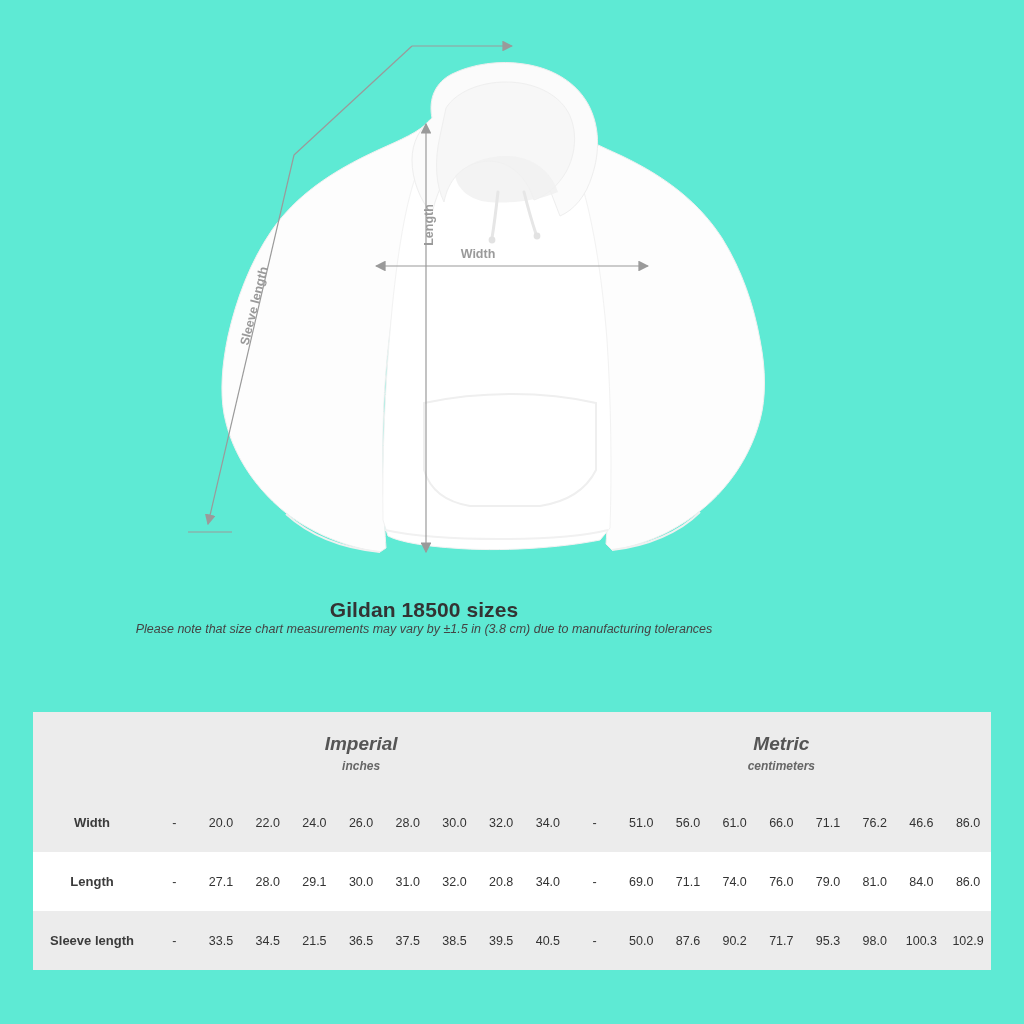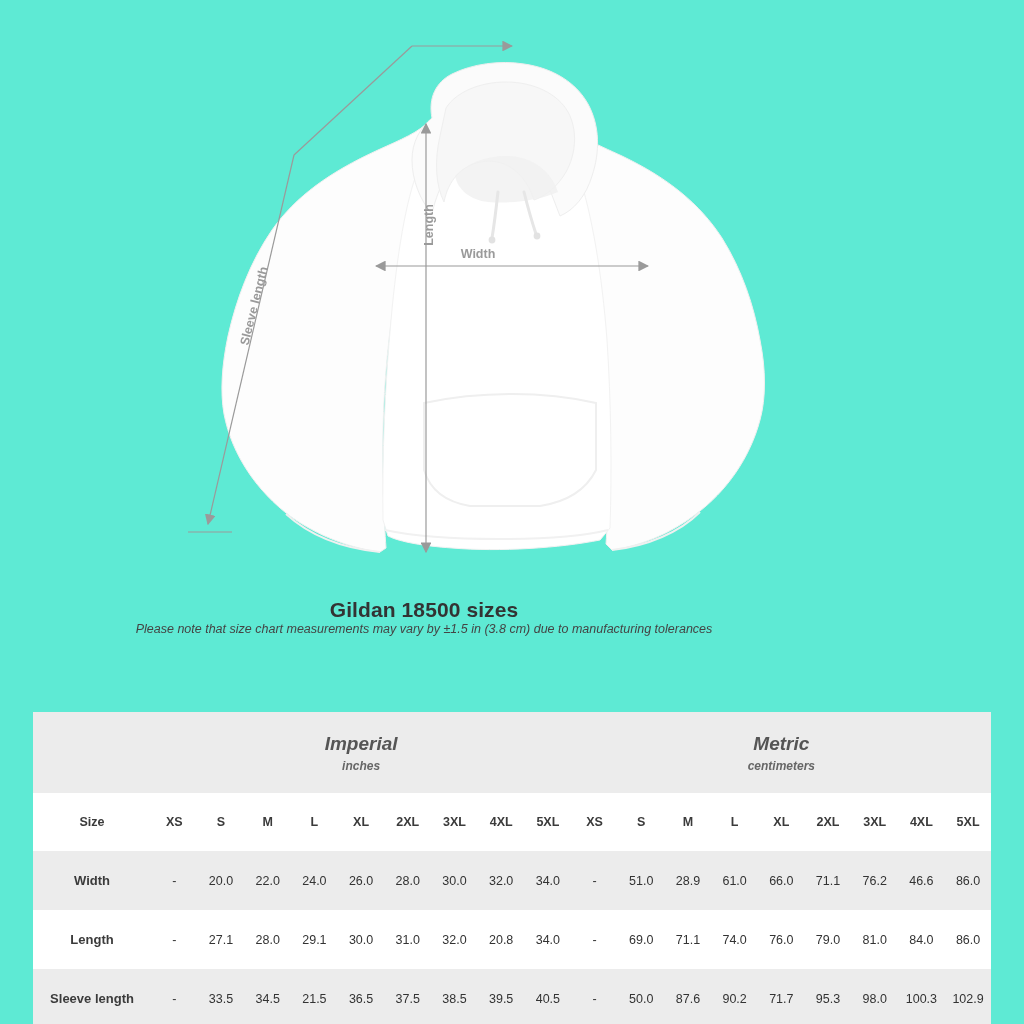--- a/index.html
+++ b/index.html
@@ -264,58 +264,37 @@
           <th class="sys-blank sys-cell"></th>
           <th class="sys-cell" colspan="9">
             <div class="sys-name">Imperial</div>
             <div class="sys-unit">inches</div>
           </th>
           <th class="sys-cell" colspan="9">
             <div class="sys-name">Metric</div>
             <div class="sys-unit">centimeters</div>
           </th>
         </tr>
-        <tr class="hdr">
-          <th class="hdr-label">Size</th>
-          <th>XS</th>
-          <th>S</th>
-          <th>M</th>
-          <th>L</th>
-          <th>XL</th>
-          <th>2XL</th>
-          <th>3XL</th>
-          <th>4XL</th>
-          <th>5XL</th>
-          <th>XS</th>
-          <th>S</th>
-          <th>M</th>
-          <th>L</th>
-          <th>XL</th>
-          <th>2XL</th>
-          <th>3XL</th>
-          <th>4XL</th>
-          <th>5XL</th>
-        </tr>
       </thead>
       <tbody>
 
         <tr class="alt">
           <td class="row-label shade">Width</td>
           <td class="cell">-</td>
           <td class="cell">20.0</td>
           <td class="cell">22.0</td>
           <td class="cell">24.0</td>
           <td class="cell">26.0</td>
           <td class="cell">28.0</td>
           <td class="cell">30.0</td>
           <td class="cell">32.0</td>
           <td class="cell">34.0</td>
           <td class="cell">-</td>
           <td class="cell">51.0</td>
-          <td class="cell">28.9</td>
+          <td class="cell">56.0</td>
           <td class="cell">61.0</td>
           <td class="cell">66.0</td>
           <td class="cell">71.1</td>
           <td class="cell">76.2</td>
           <td class="cell">46.6</td>
           <td class="cell">86.0</td>
         </tr>
 
         <tr>
           <td class="row-label">Length</td>

